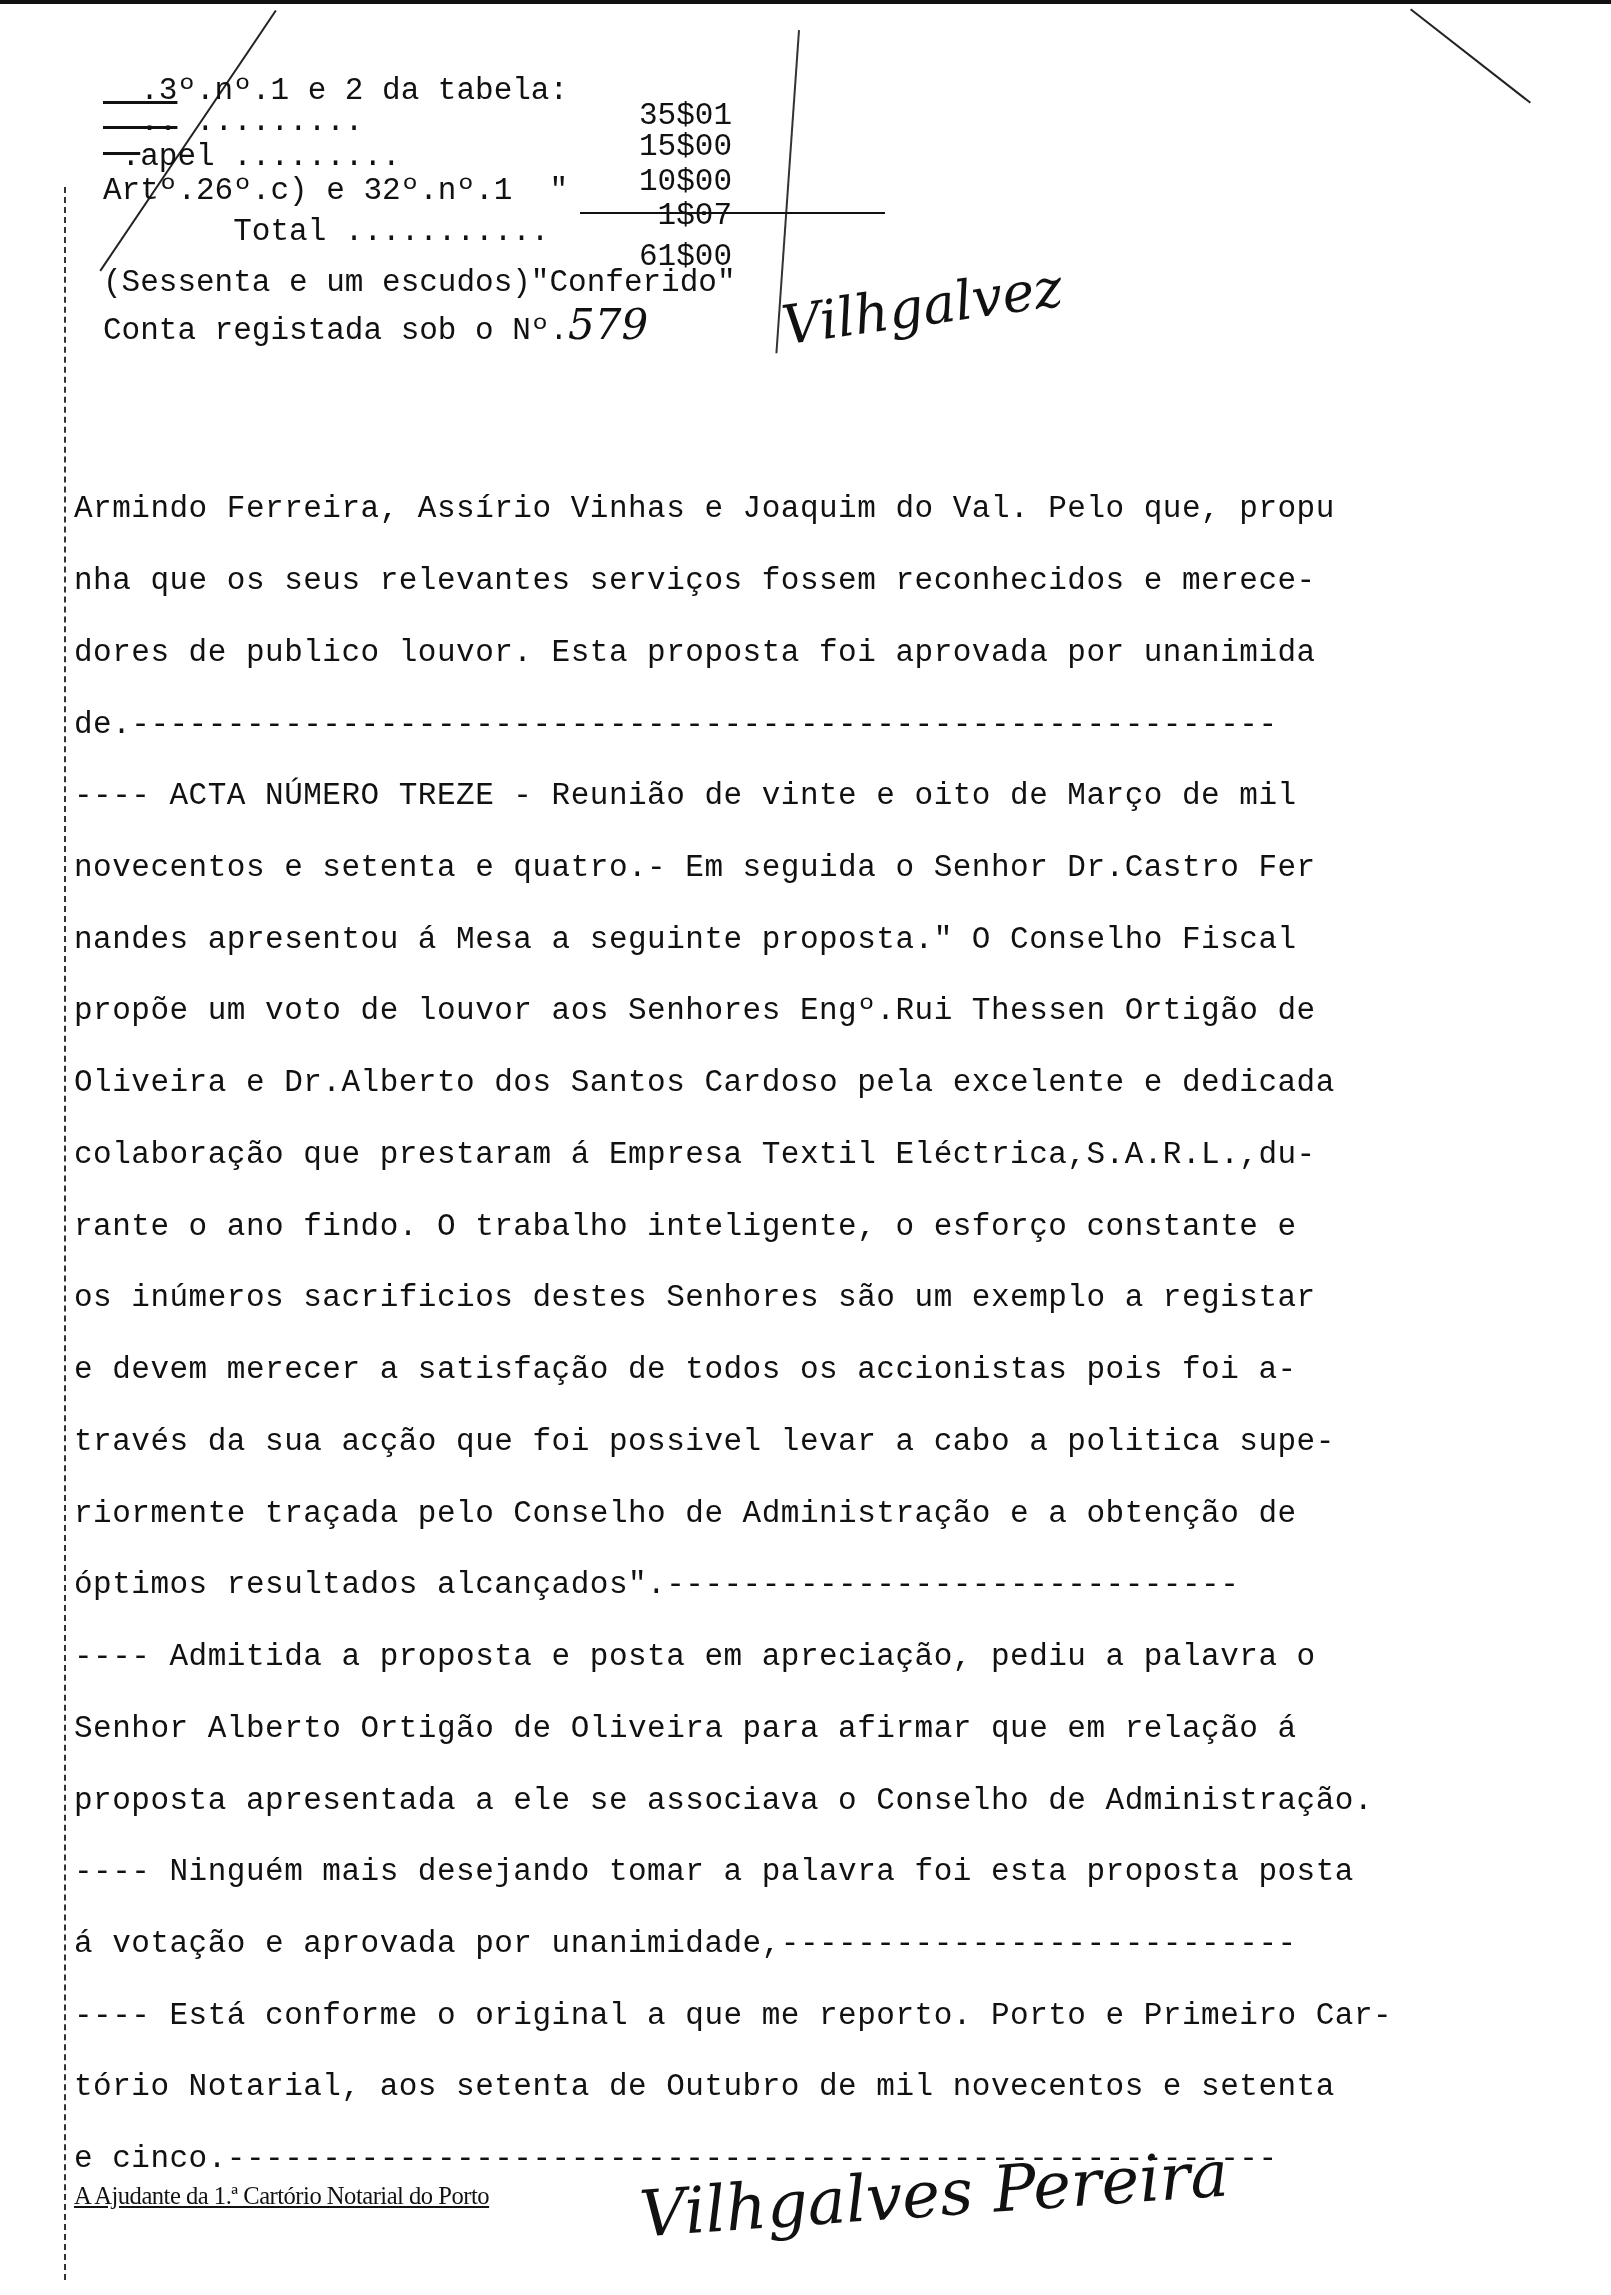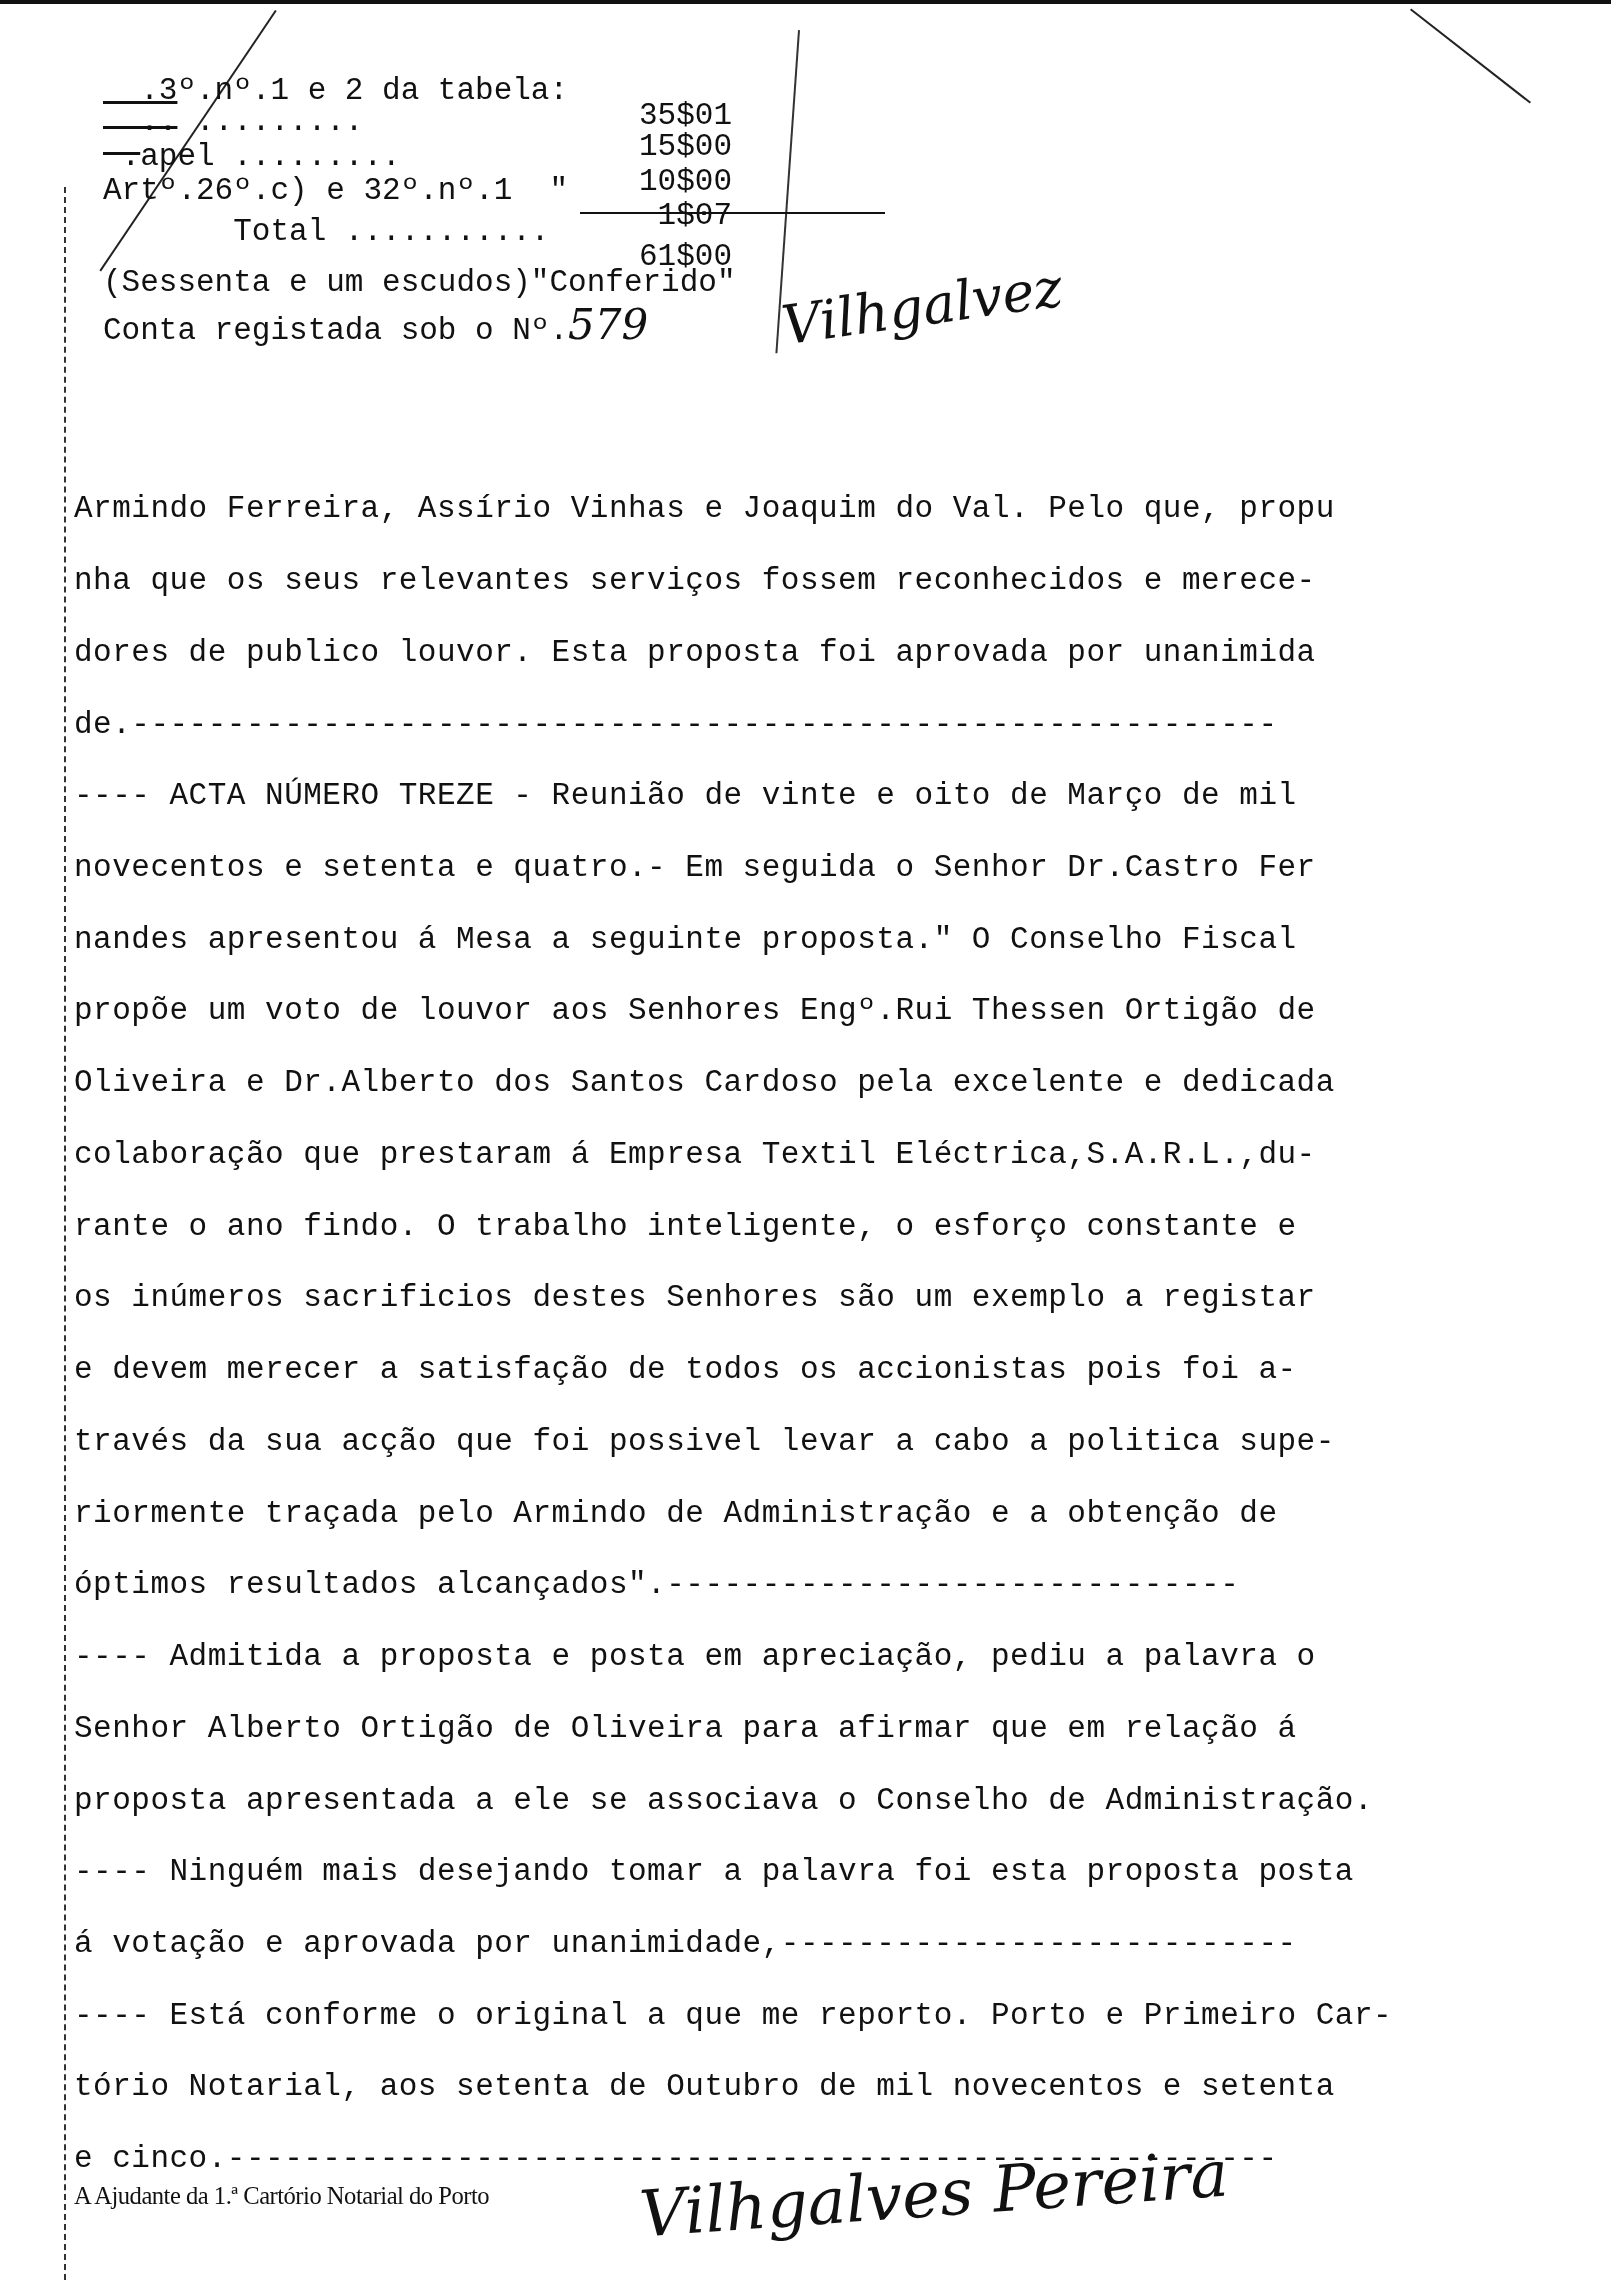--- a/index.html
+++ b/index.html
@@ -16,21 +16,21 @@
                    border-left:2px dashed #333; }
     .ledger { position:absolute; left:103px; top:49px; font-size:31px; line-height:25.5px; }
     .ledger .row { position:relative; height:25.5px; white-space:pre; }
     .ledger .label { position:absolute; left:0; }
     .ledger .amount { position:absolute; left:531px; width:98px; text-align:right; }
     .sumline { position:absolute; left:580px; top:212px; width:305px; height:2px; background:#111; }
     .note { position:absolute; left:103px; font-size:31px; white-space:pre; }
     .sig { position:absolute; font-family:"DejaVu Serif", serif; font-style:italic; color:#111; }
     .body-text { position:absolute; left:74px; width:1499px; font-size:31px; }
     .line { position:absolute; left:0; white-space:pre; letter-spacing:0.5px;text-align:center; }
-    .footer-stamp { position:absolute; left:74px; top:2182px; font-size:24.6px; font-family:"Liberation Serif", serif; letter-spacing:-0.5px; white-space:pre; }
+    .footer-stamp { position:absolute; left:74px; top:2182px; font-size:24.6px; font-family:"Liberation Serif", serif; letter-spacing:-0.5px; white-space:pre;text-decoration:underline; }
   </style>
 </head>
 <body>
 
 <div class="topline"></div>
 <div class="diag-left"></div>
 <div class="diag-right"></div>
 <div class="fold"></div>
 <div class="margin-dash"></div>
 
@@ -70,21 +70,21 @@
   <div class="line" style="top:778px">---- ACTA NÚMERO TREZE - Reunião de vinte e oito de Março de mil</div>
   <div class="line" style="top:850px">novecentos e setenta e quatro.- Em seguida o Senhor Dr.Castro Fer</div>
   <div class="line" style="top:922px">nandes apresentou á Mesa a seguinte proposta." O Conselho Fiscal</div>
   <div class="line" style="top:993px">propõe um voto de louvor aos Senhores Engº.Rui Thessen Ortigão de</div>
   <div class="line" style="top:1065px">Oliveira e Dr.Alberto dos Santos Cardoso pela excelente e dedicada</div>
   <div class="line" style="top:1137px">colaboração que prestaram á Empresa Textil Eléctrica,S.A.R.L.,du-</div>
   <div class="line" style="top:1209px">rante o ano findo. O trabalho inteligente, o esforço constante e</div>
   <div class="line" style="top:1280px">os inúmeros sacrificios destes Senhores são um exemplo a registar</div>
   <div class="line" style="top:1352px">e devem merecer a satisfação de todos os accionistas pois foi a-</div>
   <div class="line" style="top:1424px">través da sua acção que foi possivel levar a cabo a politica supe-</div>
-  <div class="line" style="top:1496px">riormente traçada pelo Armindo de Administração e a obtenção de</div>
+  <div class="line" style="top:1496px">riormente traçada pelo Conselho de Administração e a obtenção de</div>
   <div class="line" style="top:1567px">óptimos resultados alcançados".------------------------------</div>
   <div class="line" style="top:1639px">---- Admitida a proposta e posta em apreciação, pediu a palavra o</div>
   <div class="line" style="top:1711px">Senhor Alberto Ortigão de Oliveira para afirmar que em relação á</div>
   <div class="line" style="top:1783px">proposta apresentada a ele se associava o Conselho de Administração.</div>
   <div class="line" style="top:1854px">---- Ninguém mais desejando tomar a palavra foi esta proposta posta</div>
   <div class="line" style="top:1926px">á votação e aprovada por unanimidade,---------------------------</div>
   <div class="line" style="top:1998px">---- Está conforme o original a que me reporto. Porto e Primeiro Car-</div>
   <div class="line" style="top:2069px">tório Notarial, aos setenta de Outubro de mil novecentos e setenta</div>
   <div class="line" style="top:2141px">e cinco.-------------------------------------------------------</div>
 </section>

